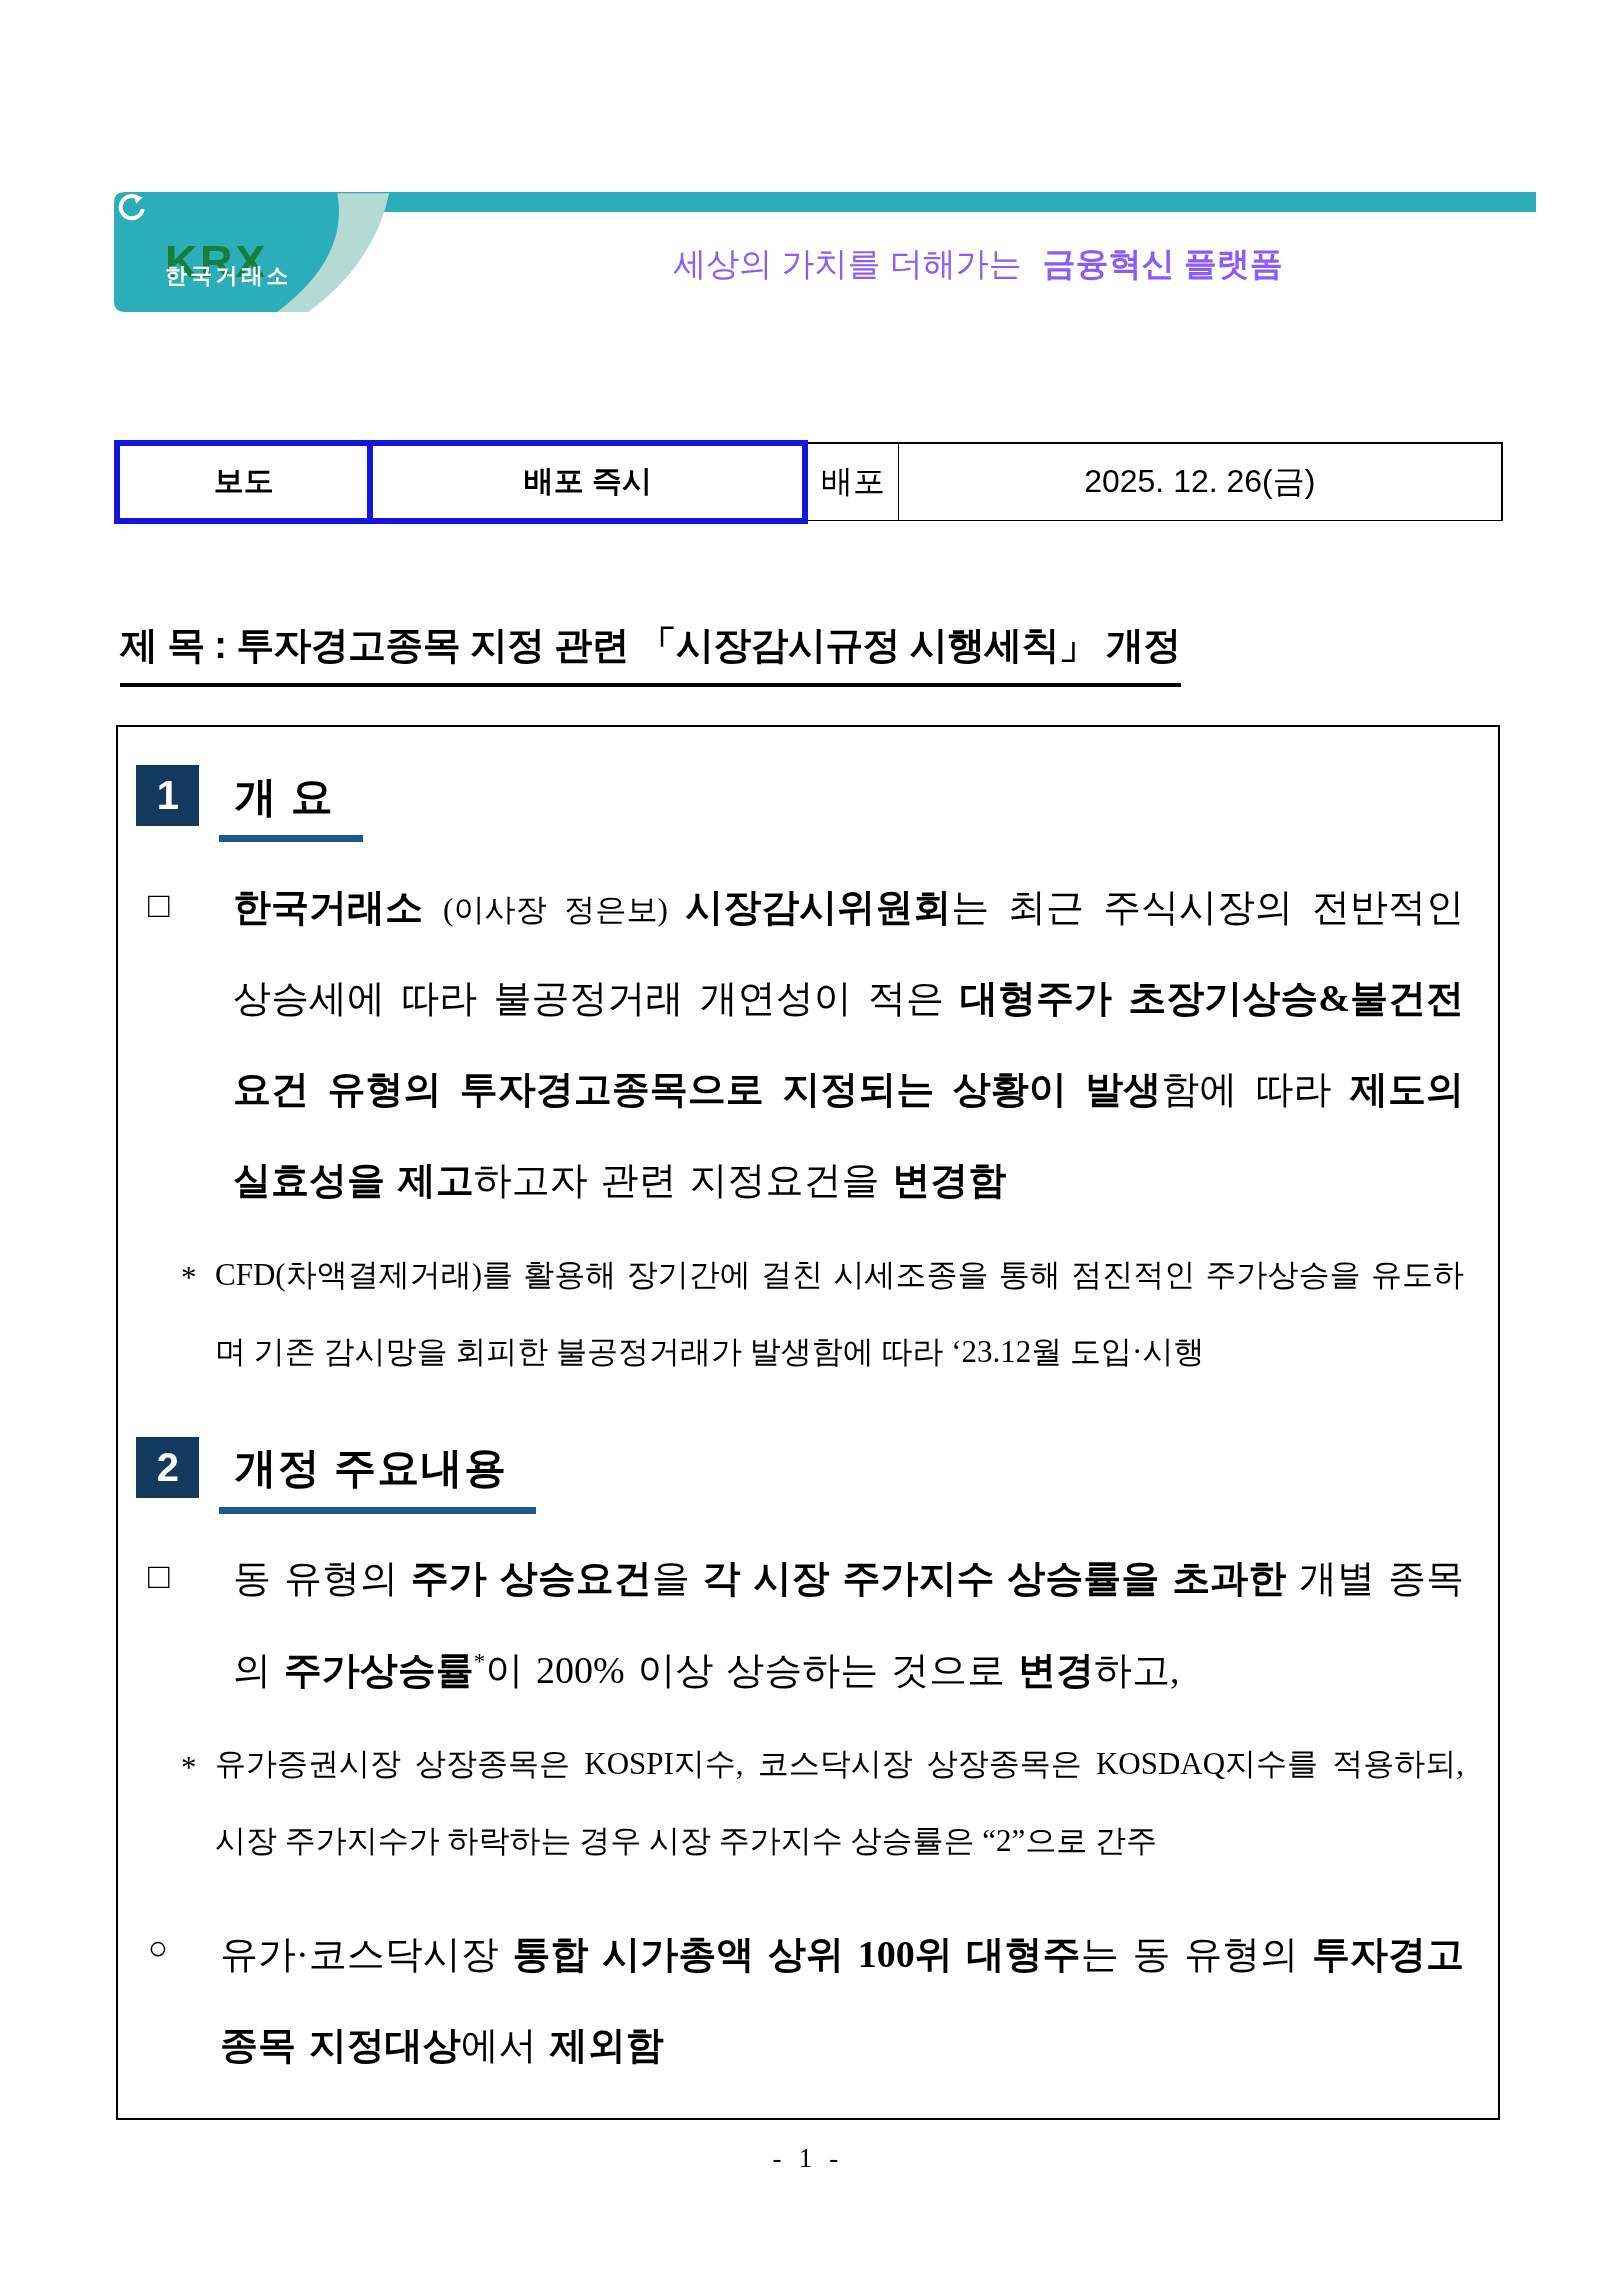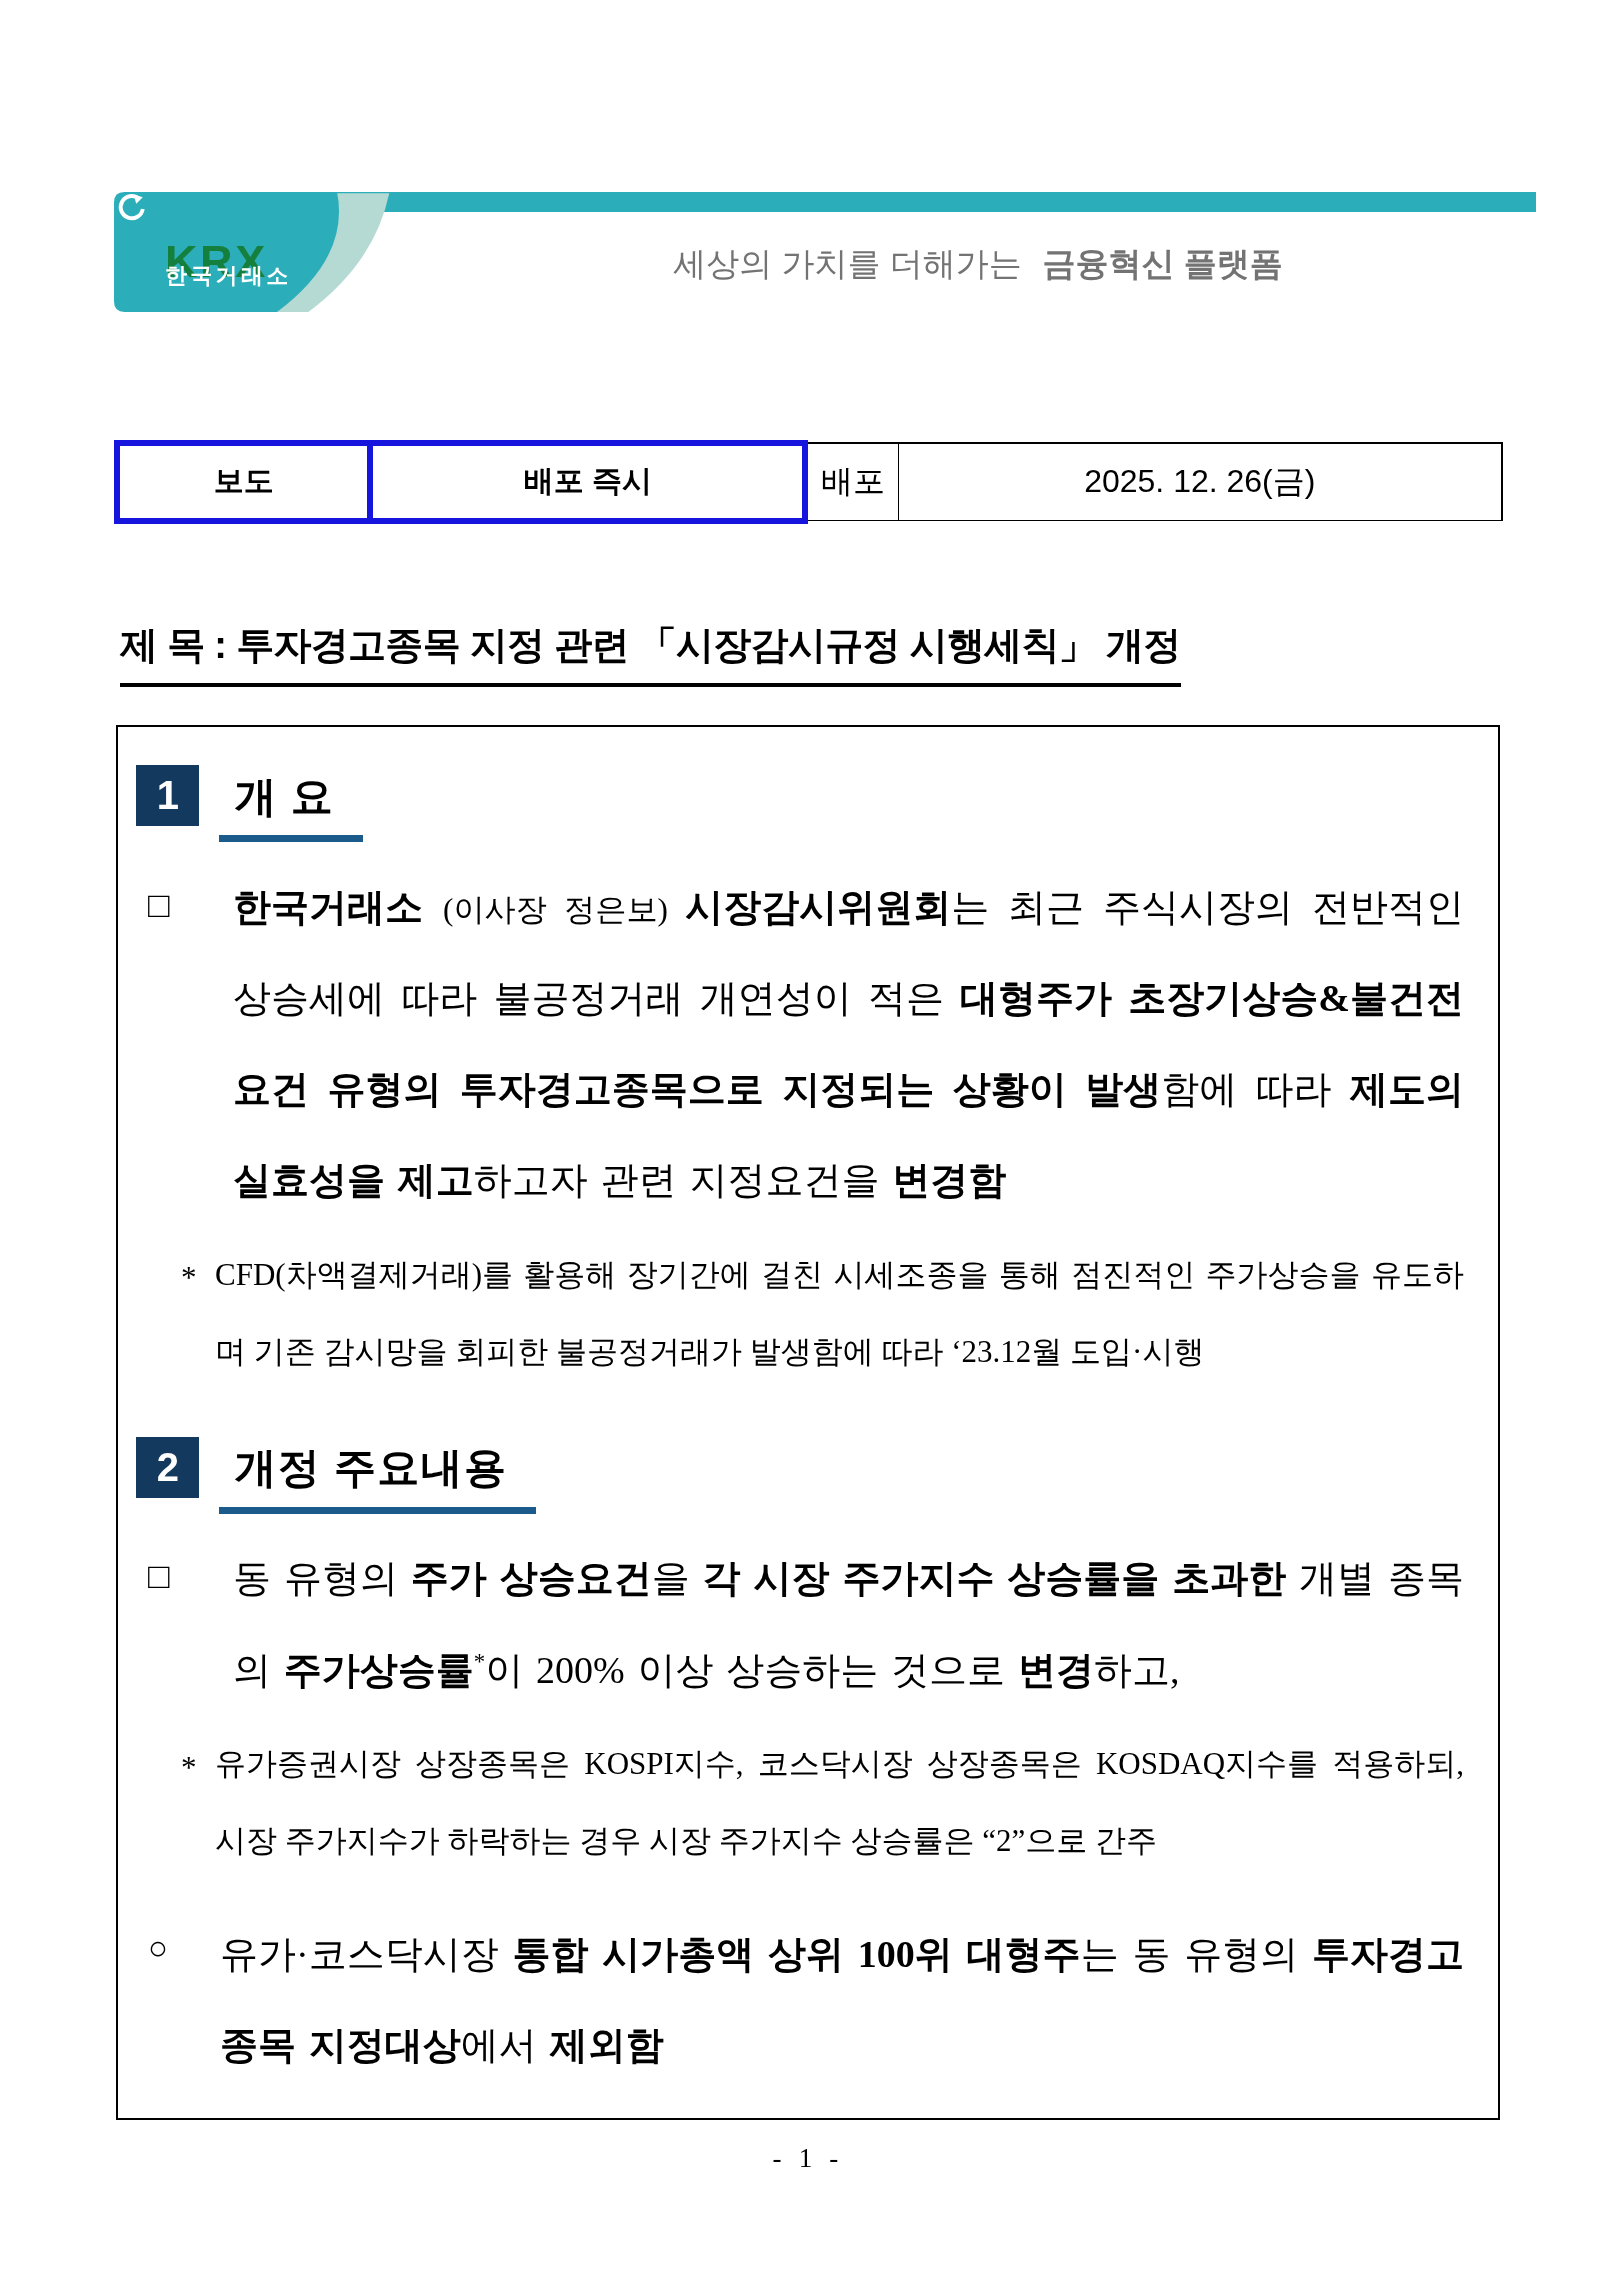--- a/index.html
+++ b/index.html
@@ -8,21 +8,21 @@
 
   
   .masthead{position:absolute;top:192px;left:114px;width:1422px;height:120px;}
   .teal-bar{position:absolute;top:0;left:215px;right:0;height:19.5px;background:#2BAEBA;}
   .logo{position:absolute;top:0;left:0;width:287px;height:120px;}
   .logo svg{position:absolute;top:0;left:0;}
   .logo-krx{position:absolute;left:51px;top:23.5px;color:#15803d;font-size:45px;font-weight:800;
             letter-spacing:2.6px;font-family:"Liberation Sans",sans-serif;margin-top:20px;}
   .logo-kr{position:absolute;left:51px;top:69px;color:#fff;font-size:22px;font-weight:700;letter-spacing:3.3px;}
   .logo-mark{position:absolute;left:145px;top:10.4px;}
-  .tagline{position:absolute;left:306px;right:0;top:50px;text-align:center;color:#737373;
+  .tagline{position:absolute;left:306px;right:0;top:50px;text-align:center;color:#8b5cf6;
            font-size:33px;white-space:nowrap;}
   .tagline .light{font-weight:500;}
   .tagline .bold{font-weight:800;margin-left:11.7px;}
 
   
   .doc-title{position:absolute;top:334px;left:0;width:100%;text-align:center;
              font-size:70px;font-weight:900;word-spacing:124px;letter-spacing:2.6px;}
 
   
   .info-table{position:absolute;top:440px;left:114px;width:1389px;border-collapse:collapse;

